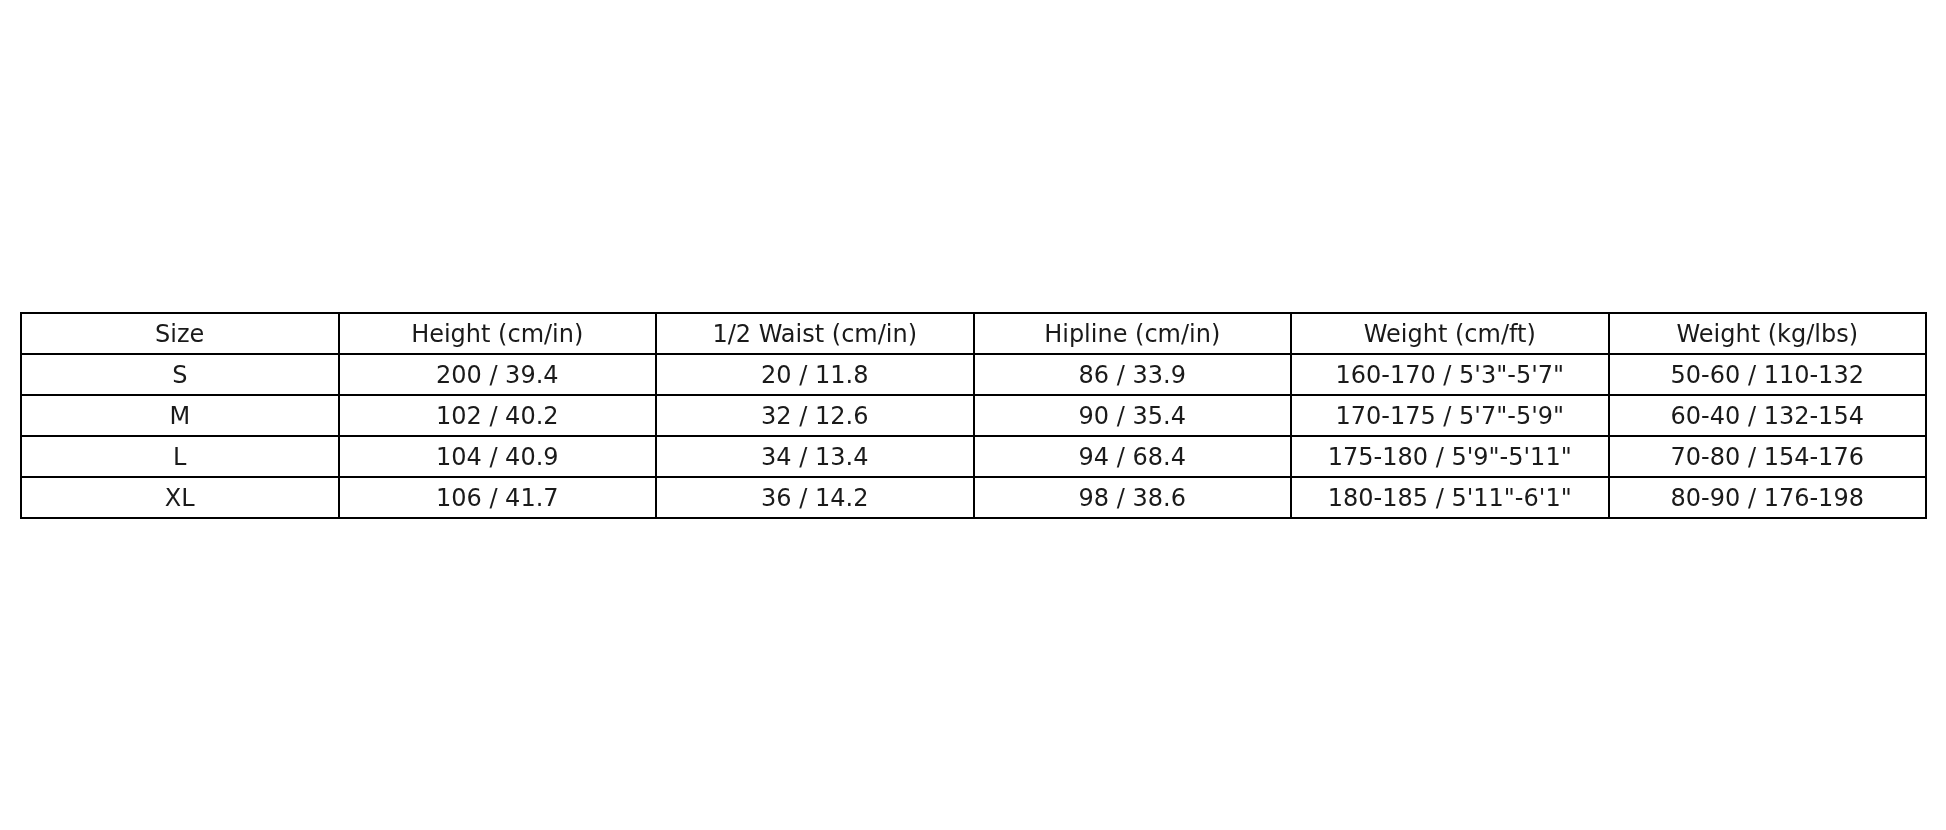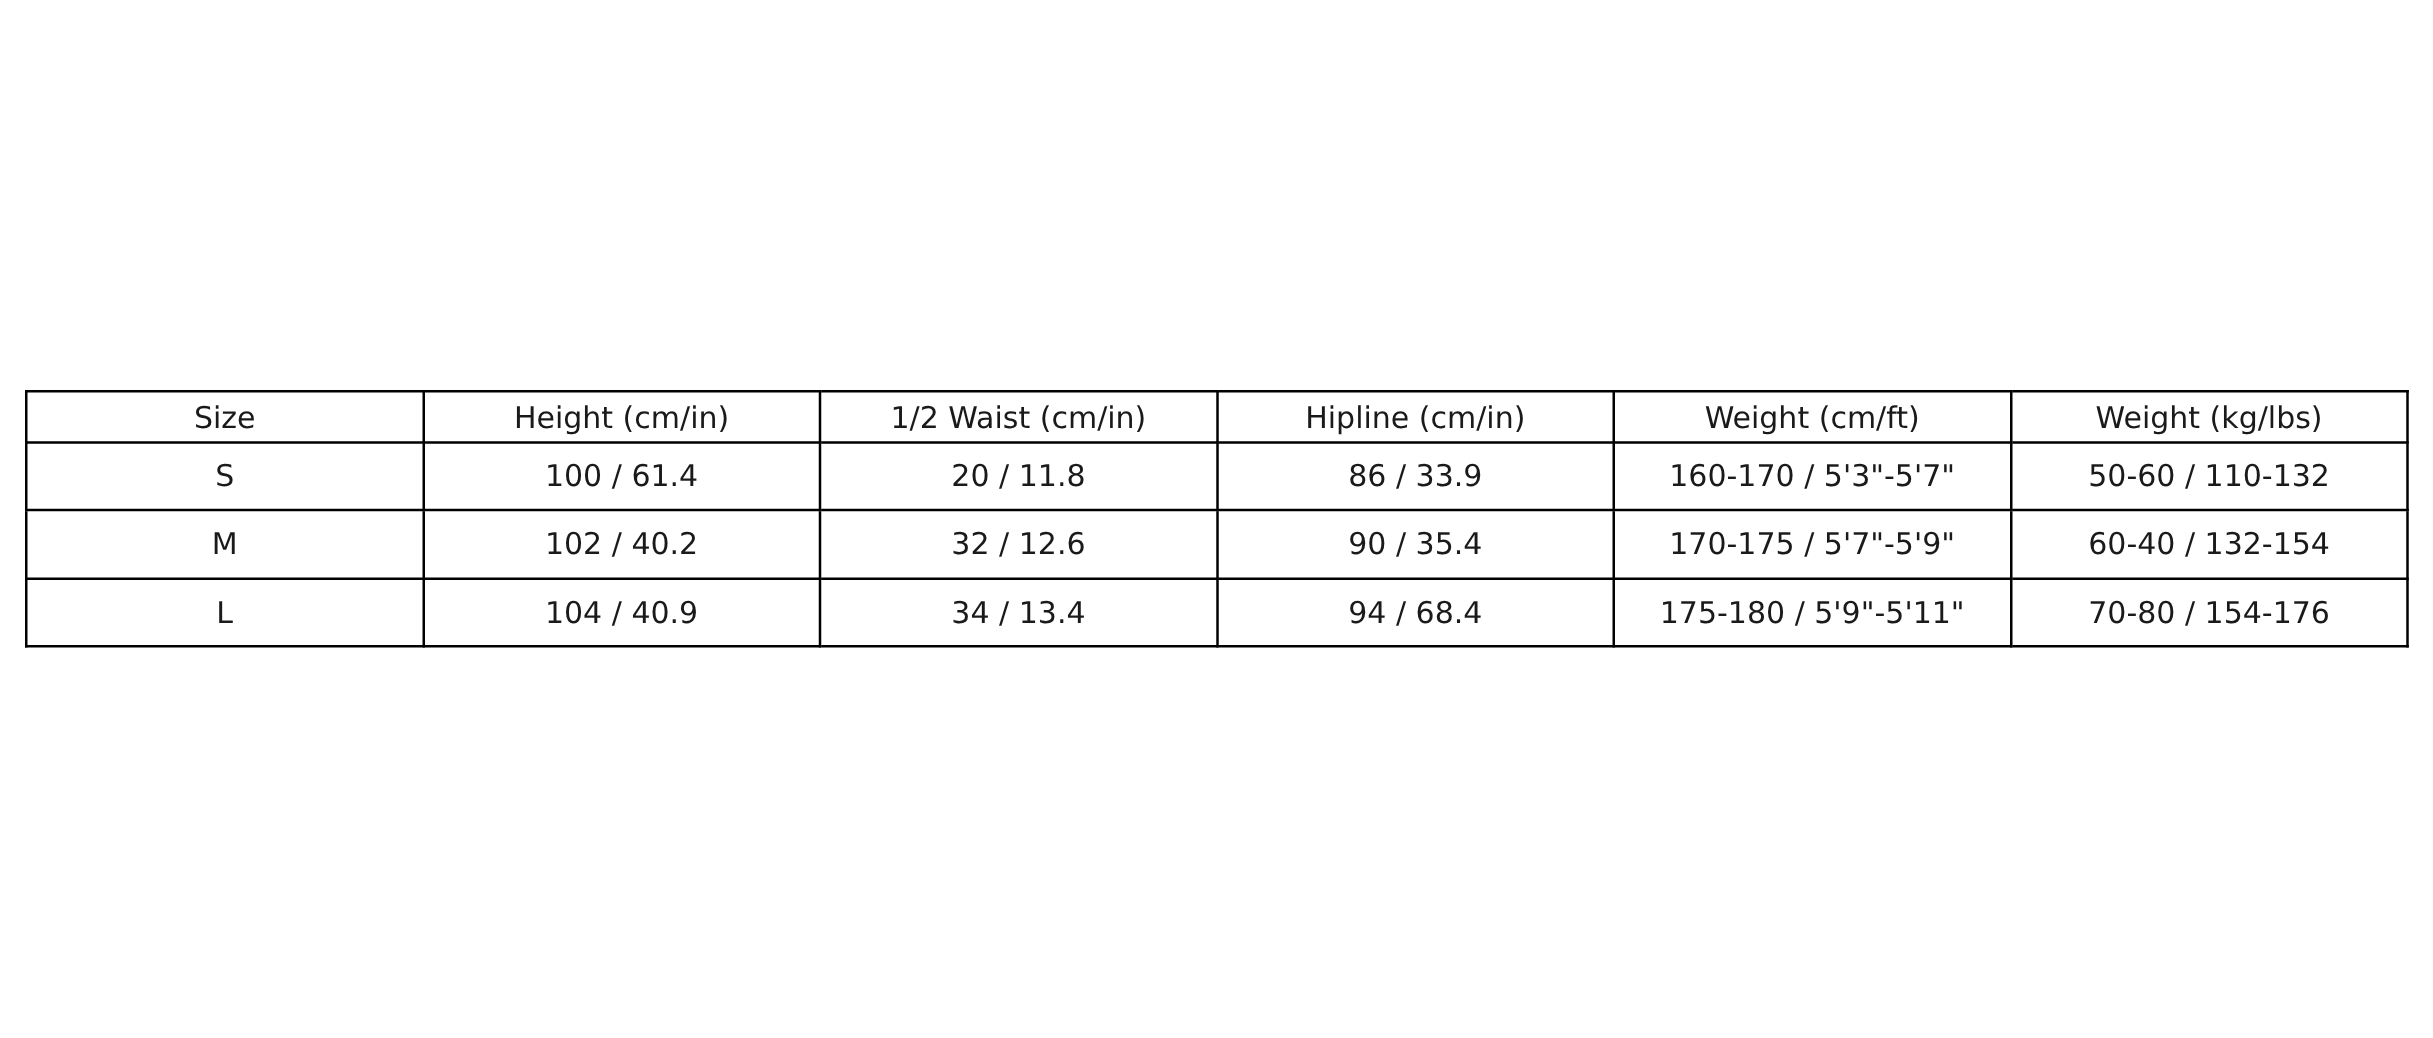--- a/index.html
+++ b/index.html
@@ -52,21 +52,21 @@
         <th>Height (cm/in)</th>
         <th>1/2 Waist (cm/in)</th>
         <th>Hipline (cm/in)</th>
         <th>Weight (cm/ft)</th>
         <th>Weight (kg/lbs)</th>
       </tr>
     </thead>
     <tbody>
       <tr>
         <td>S</td>
-        <td>100 / 61.4</td>
+        <td>200 / 39.4</td>
         <td>20 / 11.8</td>
         <td>86 / 33.9</td>
         <td>160-170 / 5'3"-5'7"</td>
         <td>50-60 / 110-132</td>
       </tr>
       <tr>
         <td>M</td>
         <td>102 / 40.2</td>
         <td>32 / 12.6</td>
         <td>90 / 35.4</td>
@@ -74,15 +74,23 @@
         <td>60-40 / 132-154</td>
       </tr>
       <tr>
         <td>L</td>
         <td>104 / 40.9</td>
         <td>34 / 13.4</td>
         <td>94 / 68.4</td>
         <td>175-180 / 5'9"-5'11"</td>
         <td>70-80 / 154-176</td>
       </tr>
+      <tr>
+        <td>XL</td>
+        <td>106 / 41.7</td>
+        <td>36 / 14.2</td>
+        <td>98 / 38.6</td>
+        <td>180-185 / 5'11"-6'1"</td>
+        <td>80-90 / 176-198</td>
+      </tr>
     </tbody>
   </table>
 </div>
 
 </body></html>

